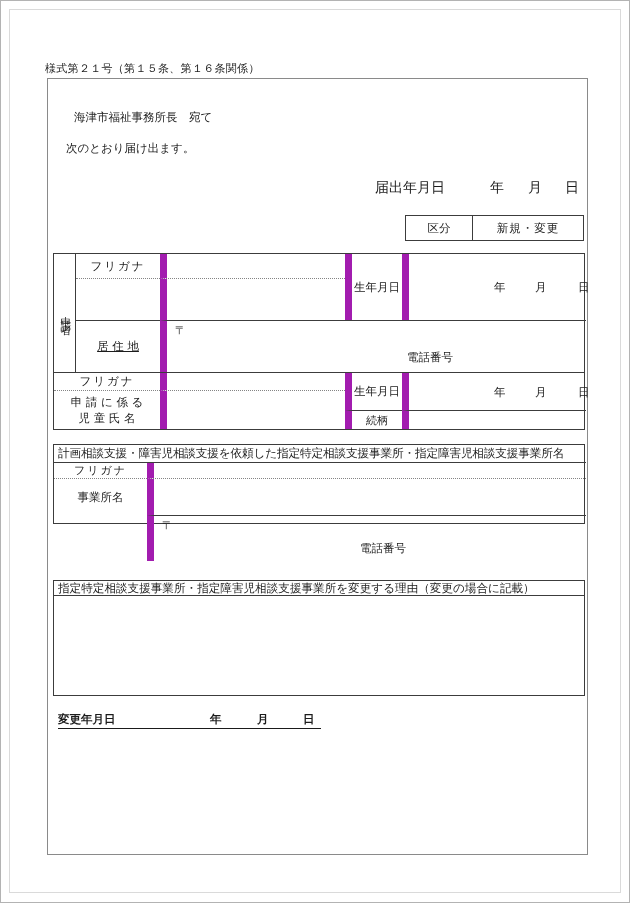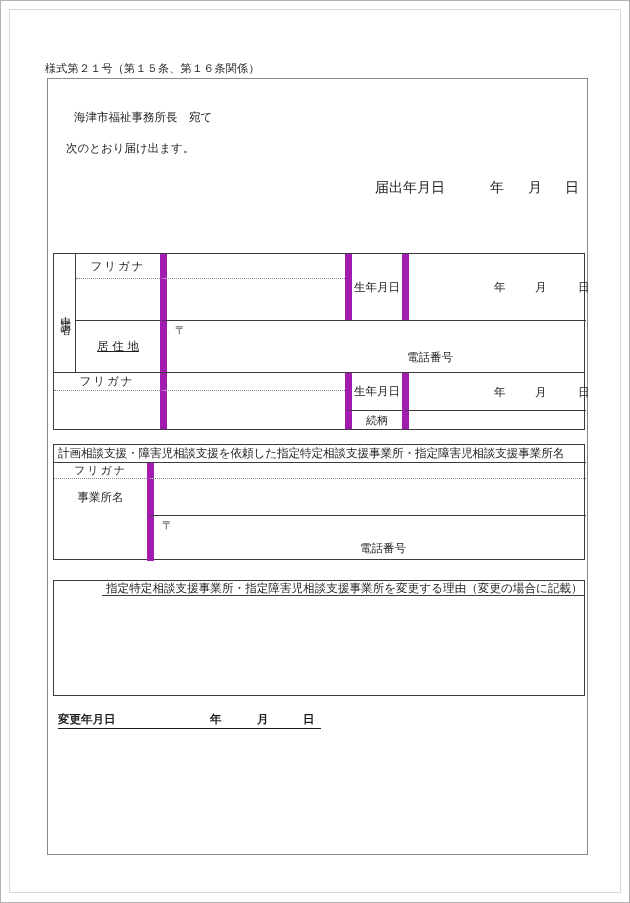--- a/index.html
+++ b/index.html
@@ -60,39 +60,39 @@
     display:grid; grid-template-columns:106px 185px 57px 184px; grid-template-rows:18px 20px 18px; }
   .c-furi-l { grid-column:1; grid-row:1; }
   .c-furi-f { grid-column:2; grid-row:1; }
   .c-name-l { grid-column:1; grid-row:2/4; flex-direction:column; line-height:16px; }
   .c-name-f { grid-column:2; grid-row:2/4; }
   .c-birth-l{ grid-column:3; grid-row:1/3; }
   .c-birth-f{ grid-column:4; grid-row:1/3; }
   .c-rel-l  { grid-column:3; grid-row:3; font-size:11px; }
   .c-rel-f  { grid-column:4; grid-row:3; }
 
-  #office-table { left:5px; top:365px; width:532px; height:116px; border:1px solid #3c3c3c;
+  #office-table { left:5px; top:365px; width:532px; height:80px; border:1px solid #3c3c3c;
     display:grid; grid-template-columns:93px 439px; grid-template-rows:18px 16px 36px 46px; }
   .o-header { grid-column:1/3; grid-row:1; justify-content:flex-start; padding-left:4px; font-size:11.7px; letter-spacing:-0.2px; overflow:hidden; }
   .o-furi-l { grid-column:1; grid-row:2; font-size:11px; }
   .o-furi-f { grid-column:2; grid-row:2; }
   .o-name-l { grid-column:1; grid-row:3; }
   .o-name-f { grid-column:2; grid-row:3; }
   .o-addr-l { grid-column:1; grid-row:4; }
   .o-addr-f { grid-column:2; grid-row:4; }
 
   
   .ymd { position:absolute; top:50%; transform:translateY(-50%); font-size:11.5px; }
   .ymd-y { left:85px; } .ymd-m { left:126px; } .ymd-d { left:169px; }
 
   .postal { position:absolute; left:8px; top:2px; font-size:11px; }
   .phone-a { position:absolute; left:240px; bottom:7px; font-size:11.5px; }
   .phone-o { position:absolute; left:206px; bottom:5px; font-size:11.5px; }
 
-  #reason-box { left:5px; top:501px; width:532px; height:116px; border:1px solid #3c3c3c; display:flex; flex-direction:column;padding-left:48px; }
+  #reason-box { left:5px; top:501px; width:532px; height:116px; border:1px solid #3c3c3c; display:flex; flex-direction:column; }
   .r-header { height:15px; border-bottom:1px solid #3c3c3c; display:flex; align-items:center; padding-left:4px; font-size:11.6px; white-space:nowrap; overflow:hidden; }
   .r-field { flex:1; }
 
   #change-date { left:10px; top:633px; width:263px; height:17px; border-bottom:1.5px solid #1a1a1a;
     font-family:"DejaVu Sans", "Liberation Sans", sans-serif; font-weight:bold; font-size:11.5px; }
   #change-date span { position:absolute; top:0; white-space:nowrap; }
   .cd-label { left:0; }
   .cd-year  { left:152px; }
   .cd-month { left:199px; }
   .cd-day   { left:245px; }
@@ -108,20 +108,24 @@
 <div class="abs" id="form-box">
 
   <div class="abs" id="addressee">海津市福祉事務所長　宛て</div>
   <div class="abs" id="declaration">次のとおり届け出ます。</div>
 
   <div class="abs notif" id="notif-label">届出年月日</div>
   <div class="abs notif" id="notif-year">年</div>
   <div class="abs notif" id="notif-month">月</div>
   <div class="abs notif" id="notif-day">日</div>
 
+  <div class="abs" id="category-table">
+    <div class="cat-label">区分</div>
+    <div class="cat-value">新規・変更</div>
+  </div>
 
   <div class="abs" id="applicant-table">
     <div class="cell a-group">申請者</div>
     <div class="cell a-furi-l dot ls2">フリガナ</div>
     <div class="cell a-furi-f bl dot"></div>
     <div class="cell a-name-f bl"></div>
     <div class="cell a-birth-l bl">生年月日</div>
     <div class="cell a-birth-f bl">
       <span class="ymd ymd-y">年</span>
       <span class="ymd ymd-m">月</span>
@@ -130,20 +134,24 @@
     <div class="cell a-addr-l bt">居 住 地</div>
     <div class="cell a-addr-f bl bt">
       <span class="postal">〒</span>
       <span class="phone-a">電話番号</span>
     </div>
   </div>
 
   <div class="abs" id="child-table">
     <div class="cell c-furi-l dot ls2">フリガナ</div>
     <div class="cell c-furi-f bl dot"></div>
+    <div class="cell c-name-l">
+      <span>申 請 に 係 る</span>
+      <span>児 童 氏 名</span>
+    </div>
     <div class="cell c-name-f bl"></div>
     <div class="cell c-birth-l bl bb">生年月日</div>
     <div class="cell c-birth-f bl bb">
       <span class="ymd ymd-y">年</span>
       <span class="ymd ymd-m">月</span>
       <span class="ymd ymd-d">日</span>
     </div>
     <div class="cell c-rel-l bl">続柄</div>
     <div class="cell c-rel-f bl"></div>
   </div>

